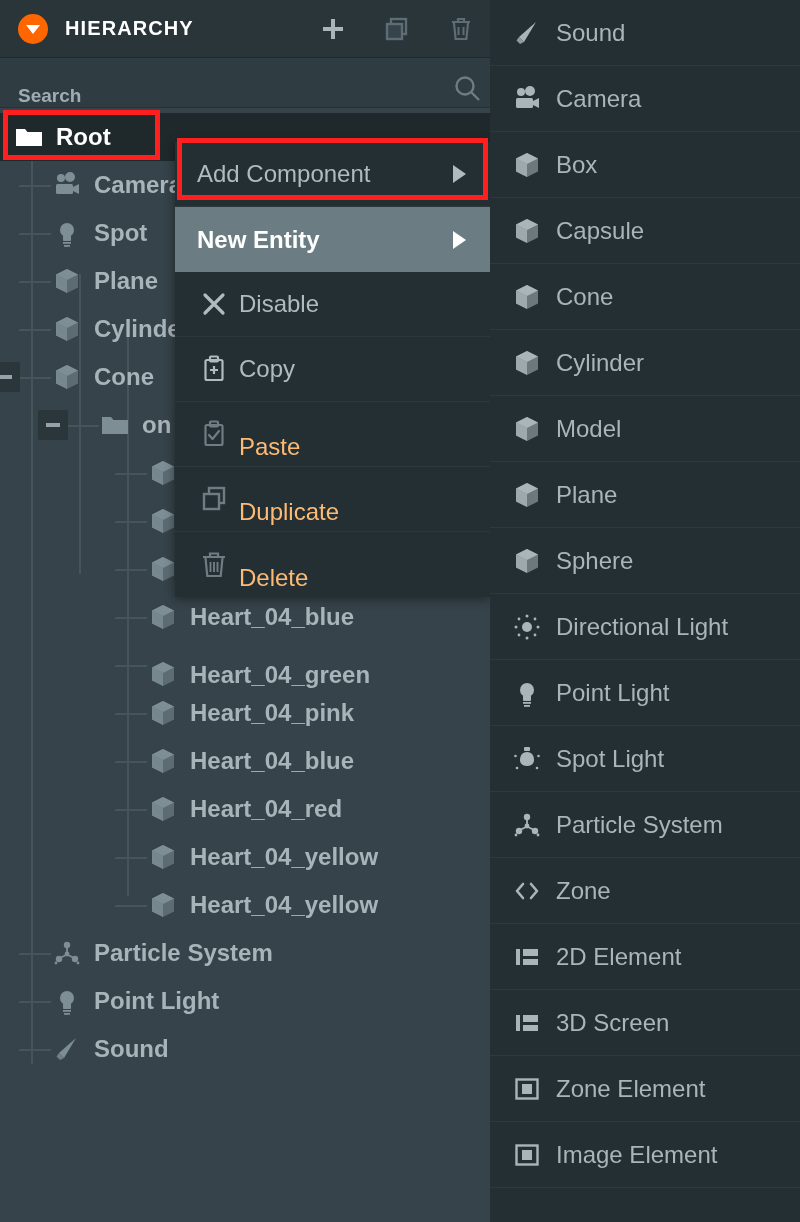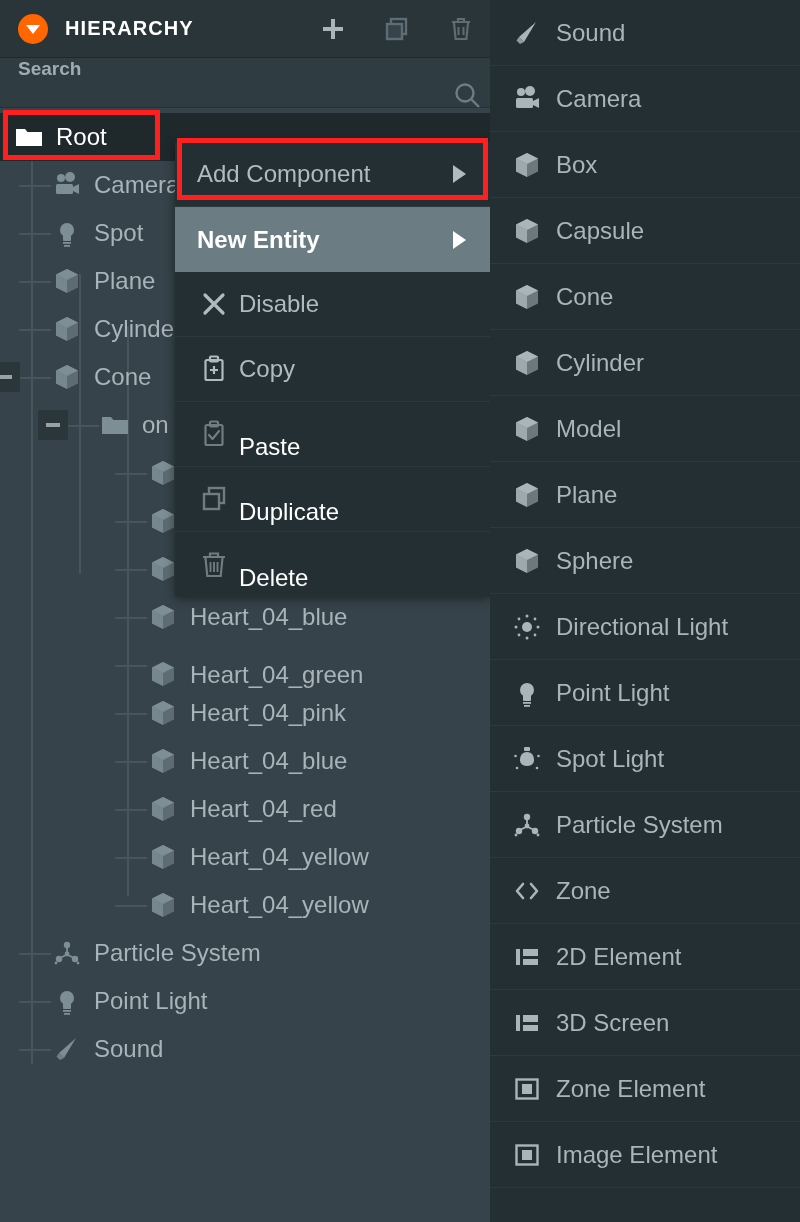--- a/index.html
+++ b/index.html
@@ -47,33 +47,34 @@
   }
   .hicon { width: 30px; height: 30px; display:flex; align-items:center; justify-content:center; }
   .hicon svg { display: block; }
 
   
   .searchbar {
     position: absolute; left: 0; top: 58px;
     width: 490px; height: 50px;
     background: #2f3c42;
     border-bottom: 1px solid #263134;
-    display: flex; align-items: flex-start; flex-direction: column;
+    display: flex; align-items: flex-end;
   }
   .search-placeholder {
     color: #9fadb3; font-size: 19px; font-weight: bold;
     margin-left: 18px;
   }
   .search-icon { margin-left: auto; margin-right: 8px; }
 
   
   .tree {
     position: absolute; left: 0; top: 108px;
     width: 490px; bottom: 0;
     background: #36434a;
+    font-weight: bold;
   }
   .trow {
     position: absolute; left: 0; width: 490px; height: 48px;
     display: flex; align-items: center;
   }
   .trow.selected { background: #1f282b; }
   .tlabel { font-size: 24px; color: #a8b4b9; white-space: nowrap; }
   .trow.selected .tlabel { color: #ffffff; }
   .ticon { width: 30px; height: 30px; margin-right: 12px; flex: none;
            display:flex; align-items:center; justify-content:center; }
@@ -107,21 +108,21 @@
   .ctxitem.hl { background: #6b7d82; border-bottom: none; }
   .ctxitem .ci-icon {
     width: 34px; margin-left: 22px; flex: none;
     display: flex; align-items: center; justify-content: center;
   }
   .ctxitem .ci-label {
     font-size: 24px; color: #b0bbc0; margin-left: 8px; white-space: nowrap;
   }
   .ctxitem.noicon .ci-label { margin-left: 22px; }
   .ctxitem.hl .ci-label { color: #ffffff; font-weight: bold; }
-  .ctxitem.disabled .ci-label { color: #ffffff; margin-top: 26px; }
+  .ctxitem.disabled .ci-label { color: #fdba74; margin-top: 26px; }
   .ctx-arrow {
     position: absolute; right: 24px;
     width: 0; height: 0;
     border-top: 9px solid transparent;
     border-bottom: 9px solid transparent;
     border-left: 13px solid #b0bbc0;
   }
   .ctxitem.hl .ctx-arrow { border-left-color: #ffffff; }
 
   

